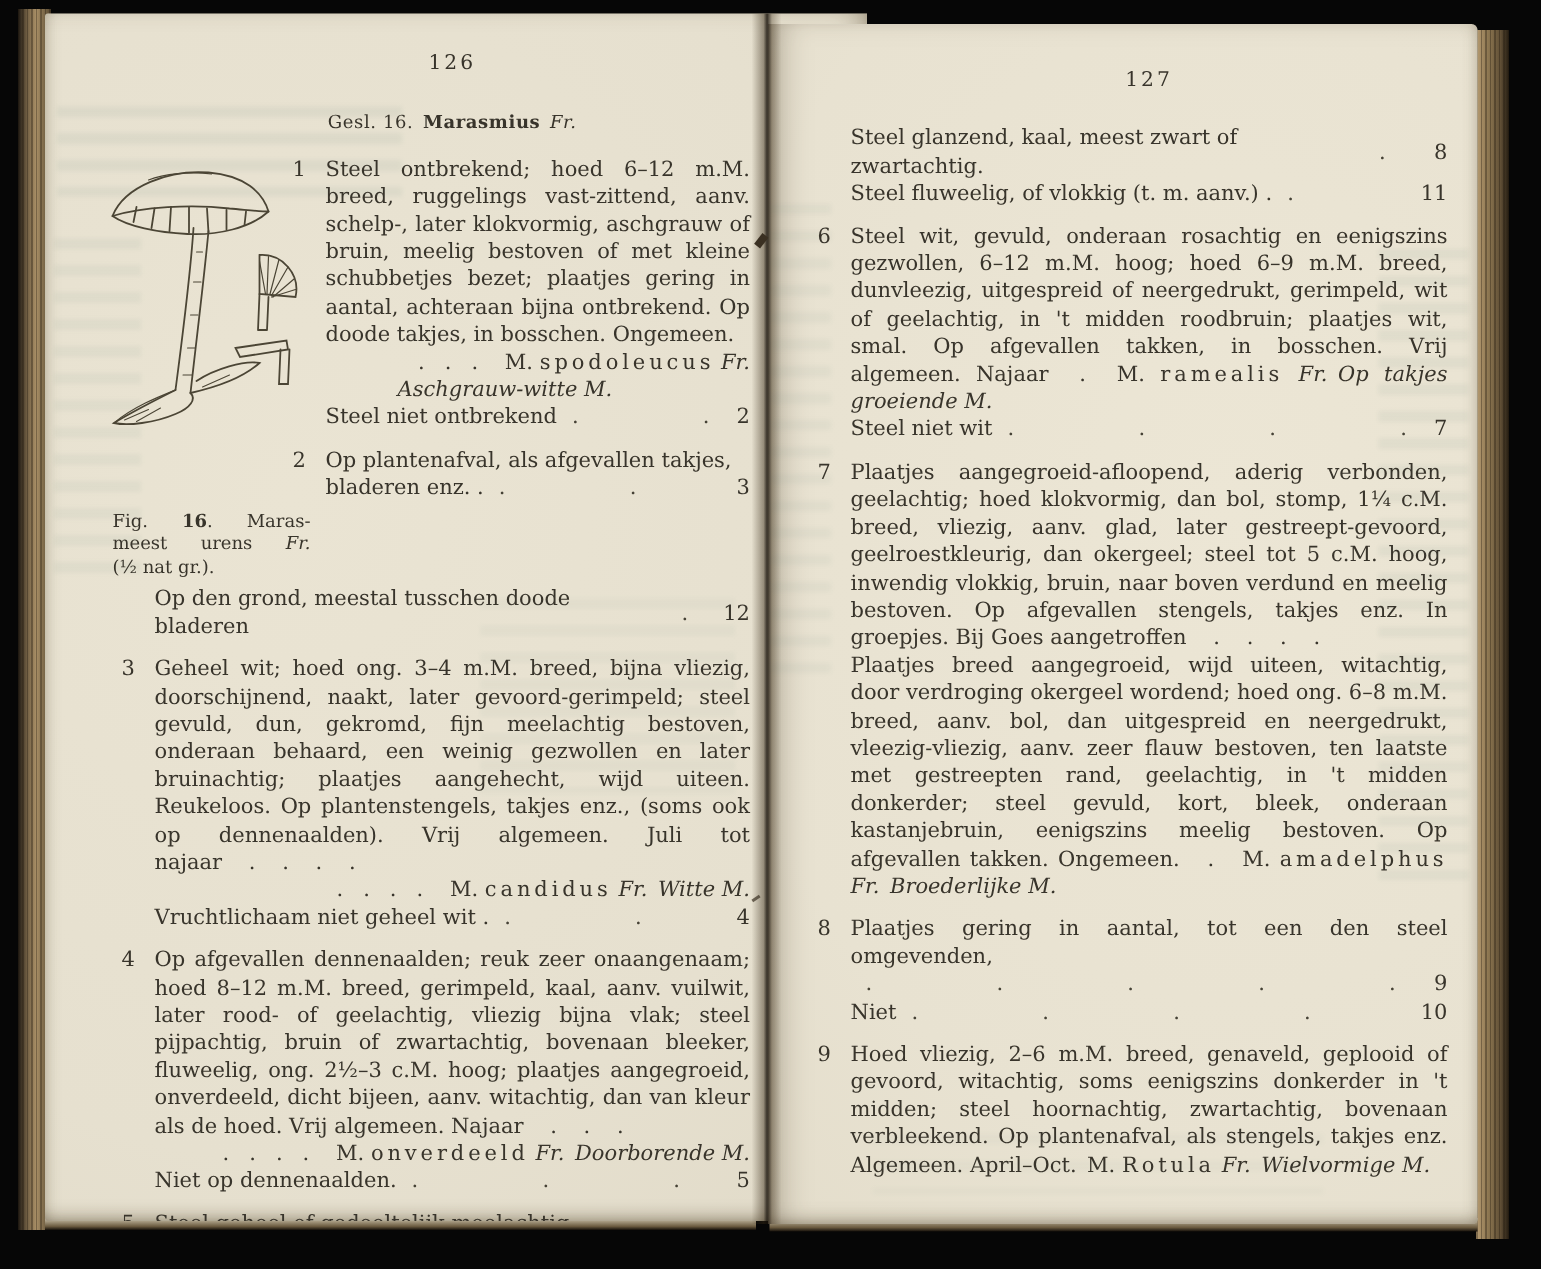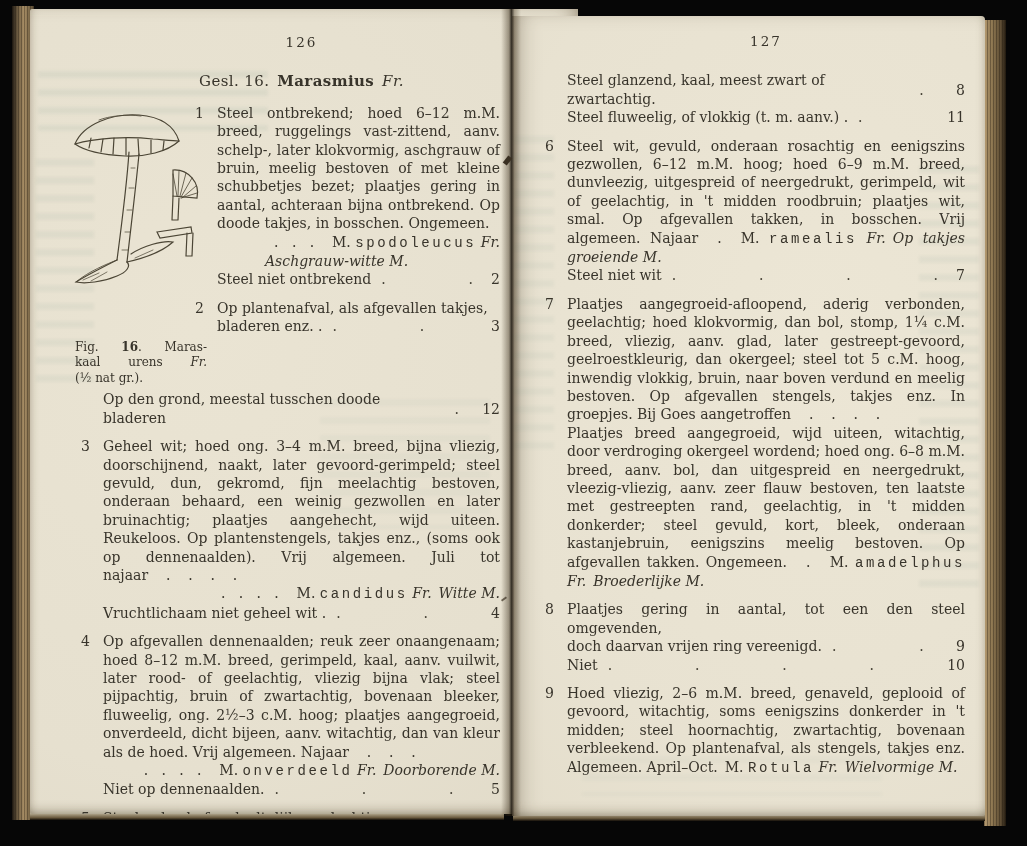--- a/index.html
+++ b/index.html
@@ -26,26 +26,26 @@
     background:radial-gradient(130% 100% at 65% 40%,#ece6d5 0%,#e8e2d1 55%,#e0d9c6 100%);
     box-shadow:inset 16px 0 24px -14px rgba(60,45,25,.55), inset 0 -8px 12px -8px rgba(70,55,30,.5), inset -6px 0 10px -6px rgba(90,75,50,.3);}
   .gutter{position:absolute;left:501px;top:9px;width:20px;height:807px;
     background:linear-gradient(90deg,transparent,rgba(55,42,22,.45) 40%,rgba(22,16,8,.85) 52%,rgba(70,55,32,.35) 68%,transparent);}
   
   .ghost{position:absolute;pointer-events:none;filter:blur(1.4px);opacity:.55;
     background:repeating-linear-gradient(180deg,rgba(125,152,138,.20) 0 7px,transparent 7px 18px);}
   
   .content{position:absolute;font-size:14px;line-height:18.4px;text-rendering:optimizeLegibility;}
   .content-l{left:73px;top:24px;width:397px;}
-  .content-r{left:55px;top:16px;width:398px;}
+  .content-r{left:55px;top:28px;width:398px;}
   .pagenum{text-align:center;font-size:13.5px;letter-spacing:2px;margin-bottom:21px;}
-  .heading{text-align:center;font-size:15px;margin-bottom:13px;letter-spacing:.4px;}
+  .heading{text-align:center;font-size:12px;margin-bottom:13px;letter-spacing:.4px;}
   .p-b{font-weight:bold;}
   .p-i{font-style:italic;}
-  .p-sp{letter-spacing:2.6px;font-family:Liberation Mono, monospace;}
+  .p-sp{letter-spacing:2.6px;}
   .entry{display:flex;margin:0 0 10px 0;}
   .num{flex:none;width:22px;margin-left:-22px;}
   .ebody{flex:1;min-width:0;}
   .para{text-align:justify;}
   .rightline{text-align:right;}
   .plainline{text-align:left;margin-left:48px;}
   .keyline{display:flex;align-items:center;}
   .kl-text{flex:none;max-width:86%;}
   .kl-dots{flex:1;overflow:hidden;white-space:nowrap;letter-spacing:13px;padding:0 4px 0 10px;color:#454135;}
   .kl-ref{flex:none;min-width:20px;text-align:right;}
@@ -98,21 +98,21 @@
               <path d="M104,88 L104,62 A23,23 0 0 1 128,90 Z"></path>
               <path d="M104,66 L108,88 M110,63 L109,88 M117,65 L111,88 M123,70 L112,89 M127,78 L113,90 M128,85 L112,90" stroke-width=".8"></path>
               <path d="M104,88 L103,112 M110,90 L109,112 M103,112 L109,112"></path>
 
               <path d="M88,124 L122,119 L123,125 L91,130 Z"></path>
               <path d="M118,125 L117,148 L123,148 L124,125"></path>
             </g>
           </svg>
           <div class="caption" id="fig-caption">
               <div class="cap-j"><span class="p-n">Fig. </span><span class="p-b">16</span><span class="p-n">. Maras-</span></div>
-              <div class="cap-j"><span class="p-n">kaal urens </span><span class="p-i">Fr.</span></div>
+              <div class="cap-j"><span class="p-n">meest urens </span><span class="p-i">Fr.</span></div>
               <div><span class="p-n">(½ nat gr.).</span></div>
             </div>
         </div>
         <div class="figcol" id="entries-left-col">
             <div class="entry">
               <span class="num">1</span>
               <div class="ebody">
                 <div class="para"><span class="p-n">Steel ontbrekend; hoed 6–12 m.M. breed, ruggelings vast-zittend, aanv. schelp-, later klokvormig, aschgrauw of bruin, meelig bestoven of met kleine schubbetjes bezet; plaatjes gering in aantal, achteraan bijna ontbrekend. Op doode takjes, in bosschen. Ongemeen.</span></div>
                 <div class="rightline"><span class="p-n">.&nbsp;&nbsp;&nbsp;.&nbsp;&nbsp;&nbsp;.&nbsp;&nbsp;&nbsp;&nbsp;</span><span class="p-n">M. </span><span class="p-sp">spodoleucus</span><span class="p-n"> </span><span class="p-i">Fr.</span></div>
                 <div class="plainline"><span class="p-i">Aschgrauw-witte M.</span></div>
@@ -223,21 +223,20 @@
             <div class="ebody">
               <div class="para"><span class="p-n">Plaatjes aangegroeid-afloopend, aderig verbonden, geelachtig; hoed klokvormig, dan bol, stomp, 1¼ c.M. breed, vliezig, aanv. glad, later gestreept-gevoord, geelroestkleurig, dan okergeel; steel tot 5 c.M. hoog, inwendig vlokkig, bruin, naar boven verdund en meelig bestoven. Op afgevallen stengels, takjes enz. In groepjes. Bij Goes aangetroffen&nbsp;&nbsp;&nbsp;&nbsp;.&nbsp;&nbsp;&nbsp;&nbsp;.&nbsp;&nbsp;&nbsp;&nbsp;.&nbsp;&nbsp;&nbsp;&nbsp;.</span></div>
               <div class="para"><span class="p-n">Plaatjes breed aangegroeid, wijd uiteen, witachtig, door verdroging okergeel wordend; hoed ong. 6–8 m.M. breed, aanv. bol, dan uitgespreid en neergedrukt, vleezig-vliezig, aanv. zeer flauw bestoven, ten laatste met gestreepten rand, geelachtig, in 't midden donkerder; steel gevuld, kort, bleek, onderaan kastanjebruin, eenigszins meelig bestoven. Op afgevallen takken. Ongemeen.&nbsp;&nbsp;&nbsp;.&nbsp;&nbsp;&nbsp;</span><span class="p-n">M. </span><span class="p-sp">amadelphus</span><span class="p-n"> </span><span class="p-i">Fr.</span><span class="p-n"> </span><span class="p-i">Broederlijke M.</span></div>
             </div>
           </div>
           <div class="entry">
             <span class="num">8</span>
             <div class="ebody">
               <div class="para"><span class="p-n">Plaatjes gering in aantal, tot een den steel omgevenden,</span></div>
               <div class="keyline">
-                <span class="kl-text"><span class="p-n">doch daarvan vrijen ring vereenigd.</span></span>
                 <span class="kl-dots">.&nbsp;&nbsp;&nbsp;&nbsp;.&nbsp;&nbsp;&nbsp;&nbsp;.&nbsp;&nbsp;&nbsp;&nbsp;.&nbsp;&nbsp;&nbsp;&nbsp;.&nbsp;&nbsp;&nbsp;&nbsp;.&nbsp;&nbsp;&nbsp;&nbsp;.&nbsp;&nbsp;&nbsp;&nbsp;.&nbsp;&nbsp;&nbsp;&nbsp;.&nbsp;&nbsp;&nbsp;&nbsp;.&nbsp;&nbsp;&nbsp;&nbsp;.</span>
                 <span class="kl-ref">9</span>
               </div>
               <div class="keyline">
                 <span class="kl-text"><span class="p-n">Niet</span></span>
                 <span class="kl-dots">.&nbsp;&nbsp;&nbsp;&nbsp;.&nbsp;&nbsp;&nbsp;&nbsp;.&nbsp;&nbsp;&nbsp;&nbsp;.&nbsp;&nbsp;&nbsp;&nbsp;.&nbsp;&nbsp;&nbsp;&nbsp;.&nbsp;&nbsp;&nbsp;&nbsp;.&nbsp;&nbsp;&nbsp;&nbsp;.&nbsp;&nbsp;&nbsp;&nbsp;.&nbsp;&nbsp;&nbsp;&nbsp;.&nbsp;&nbsp;&nbsp;&nbsp;.</span>
                 <span class="kl-ref">10</span>
               </div>
             </div>
           </div>

